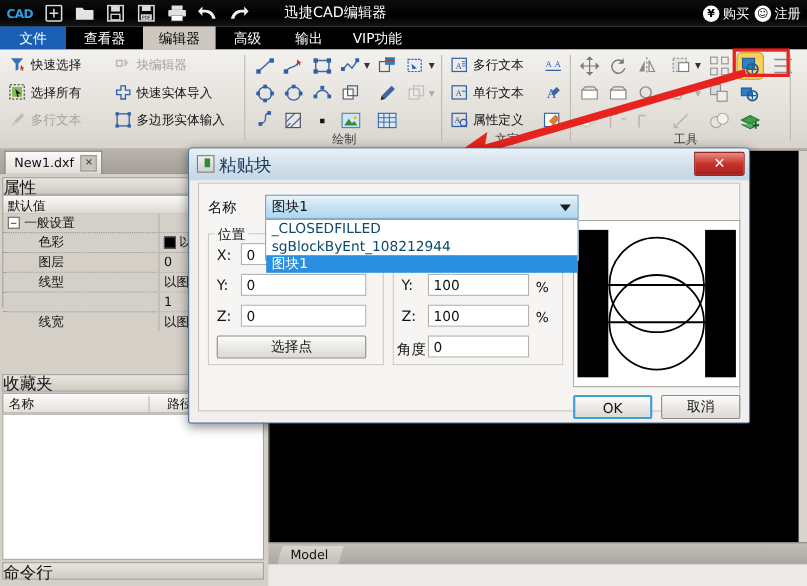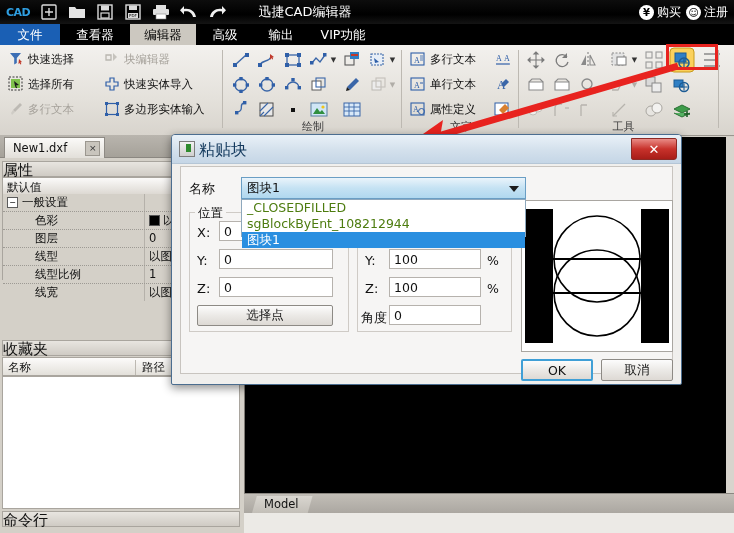--- a/index.html
+++ b/index.html
@@ -72,21 +72,21 @@
   }
   #doctabs{
     position:absolute;left:0;top:0;width:242px;height:22px;
     background:linear-gradient(#b9b5ae,#a5a199);
     border-bottom:1px solid #8b8781;
   }
   .doctab{
     position:absolute;left:4px;top:2px;height:20px;padding:0 4px 0 8px;
     background:linear-gradient(#fbfaf8,#e2dfd9);
     border:1px solid #8e8a84;border-bottom:none;
-    display:flex;align-items:center;gap:18px;font-size:11.5px;color:#111;cursor:pointer;
+    display:flex;align-items:center;gap:6px;font-size:11.5px;color:#111;cursor:pointer;
   }
   .tabclose{
     width:13px;height:13px;background:#c9c5bd;border:1px solid #9b978f;
     display:flex;align-items:center;justify-content:center;font-size:9px;color:#333;cursor:pointer;
   }
   .paneltitle{
     position:absolute;left:2px;height:16px;line-height:16px;width:238px;
     background:linear-gradient(#e8e5e0,#cfcbc4);
     border:1px solid #a9a59e;font-size:15px;color:#111;padding-left:0;box-sizing:border-box;
   }
@@ -108,21 +108,21 @@
   .expander{width:9px;height:9px;border:1px solid #5c5c5c;background:#fff;display:flex;align-items:center;
             justify-content:center;font-size:8px;line-height:7px;color:#000;cursor:pointer;}
   .swatch{width:9px;height:9px;background:#000;border:1px solid #555;display:inline-block;}
   #favhdr{position:absolute;left:2px;top:205px;}
   #favcols{
     position:absolute;left:2px;top:222px;width:238px;height:19px;
     background:linear-gradient(#fcfbfa,#e3e0da);border:1px solid #a9a59e;box-sizing:border-box;
     font-size:11.5px;color:#111;
   }
   #favcols .c1{position:absolute;left:5px;top:2px;}
-  #favcols .c2{position:absolute;left:132px;top:2px;border-left:1px solid #bdb9b2;padding-left:6px;height:15px;}
+  #favcols .c2{position:absolute;left:132px;top:2px;border-left:1px solid #bdb9b2;padding-left:16px;height:15px;}
   #favlist{
     position:absolute;left:2px;top:241px;width:238px;height:133px;
     background:#fff;border:1px solid #a9a59e;box-sizing:border-box;
   }
   #cmdhdr{position:absolute;left:2px;top:376px;}
   
   #canvas{
     position:absolute;left:244px;top:137px;width:490px;height:356px;background:#000;
     border-left:1px solid #7e7a74;
   }
@@ -177,21 +177,21 @@
     background:linear-gradient(#eaf4fb,#c5e2f3 50%,#b0d8ef);
     border:1px solid #6a9ec4;box-sizing:border-box;
     font-size:12.5px;color:#111;display:flex;align-items:center;padding-left:5px;cursor:pointer;
   }
   #namecombo .arrow{position:absolute;right:6px;top:8px;width:0;height:0;
      border-left:5px solid transparent;border-right:5px solid transparent;border-top:6px solid #1c1c1c;}
   #dropdown{
     position:absolute;left:60px;top:32px;width:285px;height:38px;
     background:#fff;border:1px solid #8ea8bd;box-sizing:border-box;z-index:40;
   }
-  .dditem{height:16px;line-height:16px;font-size:12.5px;color:#4d7c0f;padding-left:5px;cursor:pointer;white-space:nowrap;}
+  .dditem{height:16px;line-height:16px;font-size:12.5px;color:#0c4a6e;padding-left:5px;cursor:pointer;white-space:nowrap;}
   .dditem.sel{background:#2a8fe0;color:#fff;}
   .dbtn{
     position:absolute;background:linear-gradient(#fcfcfc,#eceae7 48%,#ddd9d4);
     border:1px solid #8d8a85;border-radius:2px;box-sizing:border-box;
     font-size:12.5px;color:#111;display:flex;align-items:center;justify-content:center;cursor:pointer;
   }
   .dbtn.primary{border:2px solid #3f9fd6;}
   #preview{
     position:absolute;left:340px;top:33px;width:152px;height:152px;
     background:#fff;border:1px solid #a9a6a1;box-sizing:border-box;overflow:hidden;
@@ -673,21 +673,20 @@
     </div>
     <div class="prow">
       <div class="pname" style="padding-left:32px;">图层</div>
       <div class="pval">0</div>
     </div>
     <div class="prow">
       <div class="pname" style="padding-left:32px;">线型</div>
       <div class="pval">以图层</div>
     </div>
     <div class="prow">
-      <div class="pname" style="padding-left:32px;">线型比例</div>
       <div class="pval">1</div>
     </div>
     <div class="prow" style="border-bottom:none;">
       <div class="pname" style="padding-left:32px;">线宽</div>
       <div class="pval">以图层</div>
     </div>
   </div>
 
   <div class="paneltitle" id="favhdr">收藏夹</div>
   <div id="favcols">

